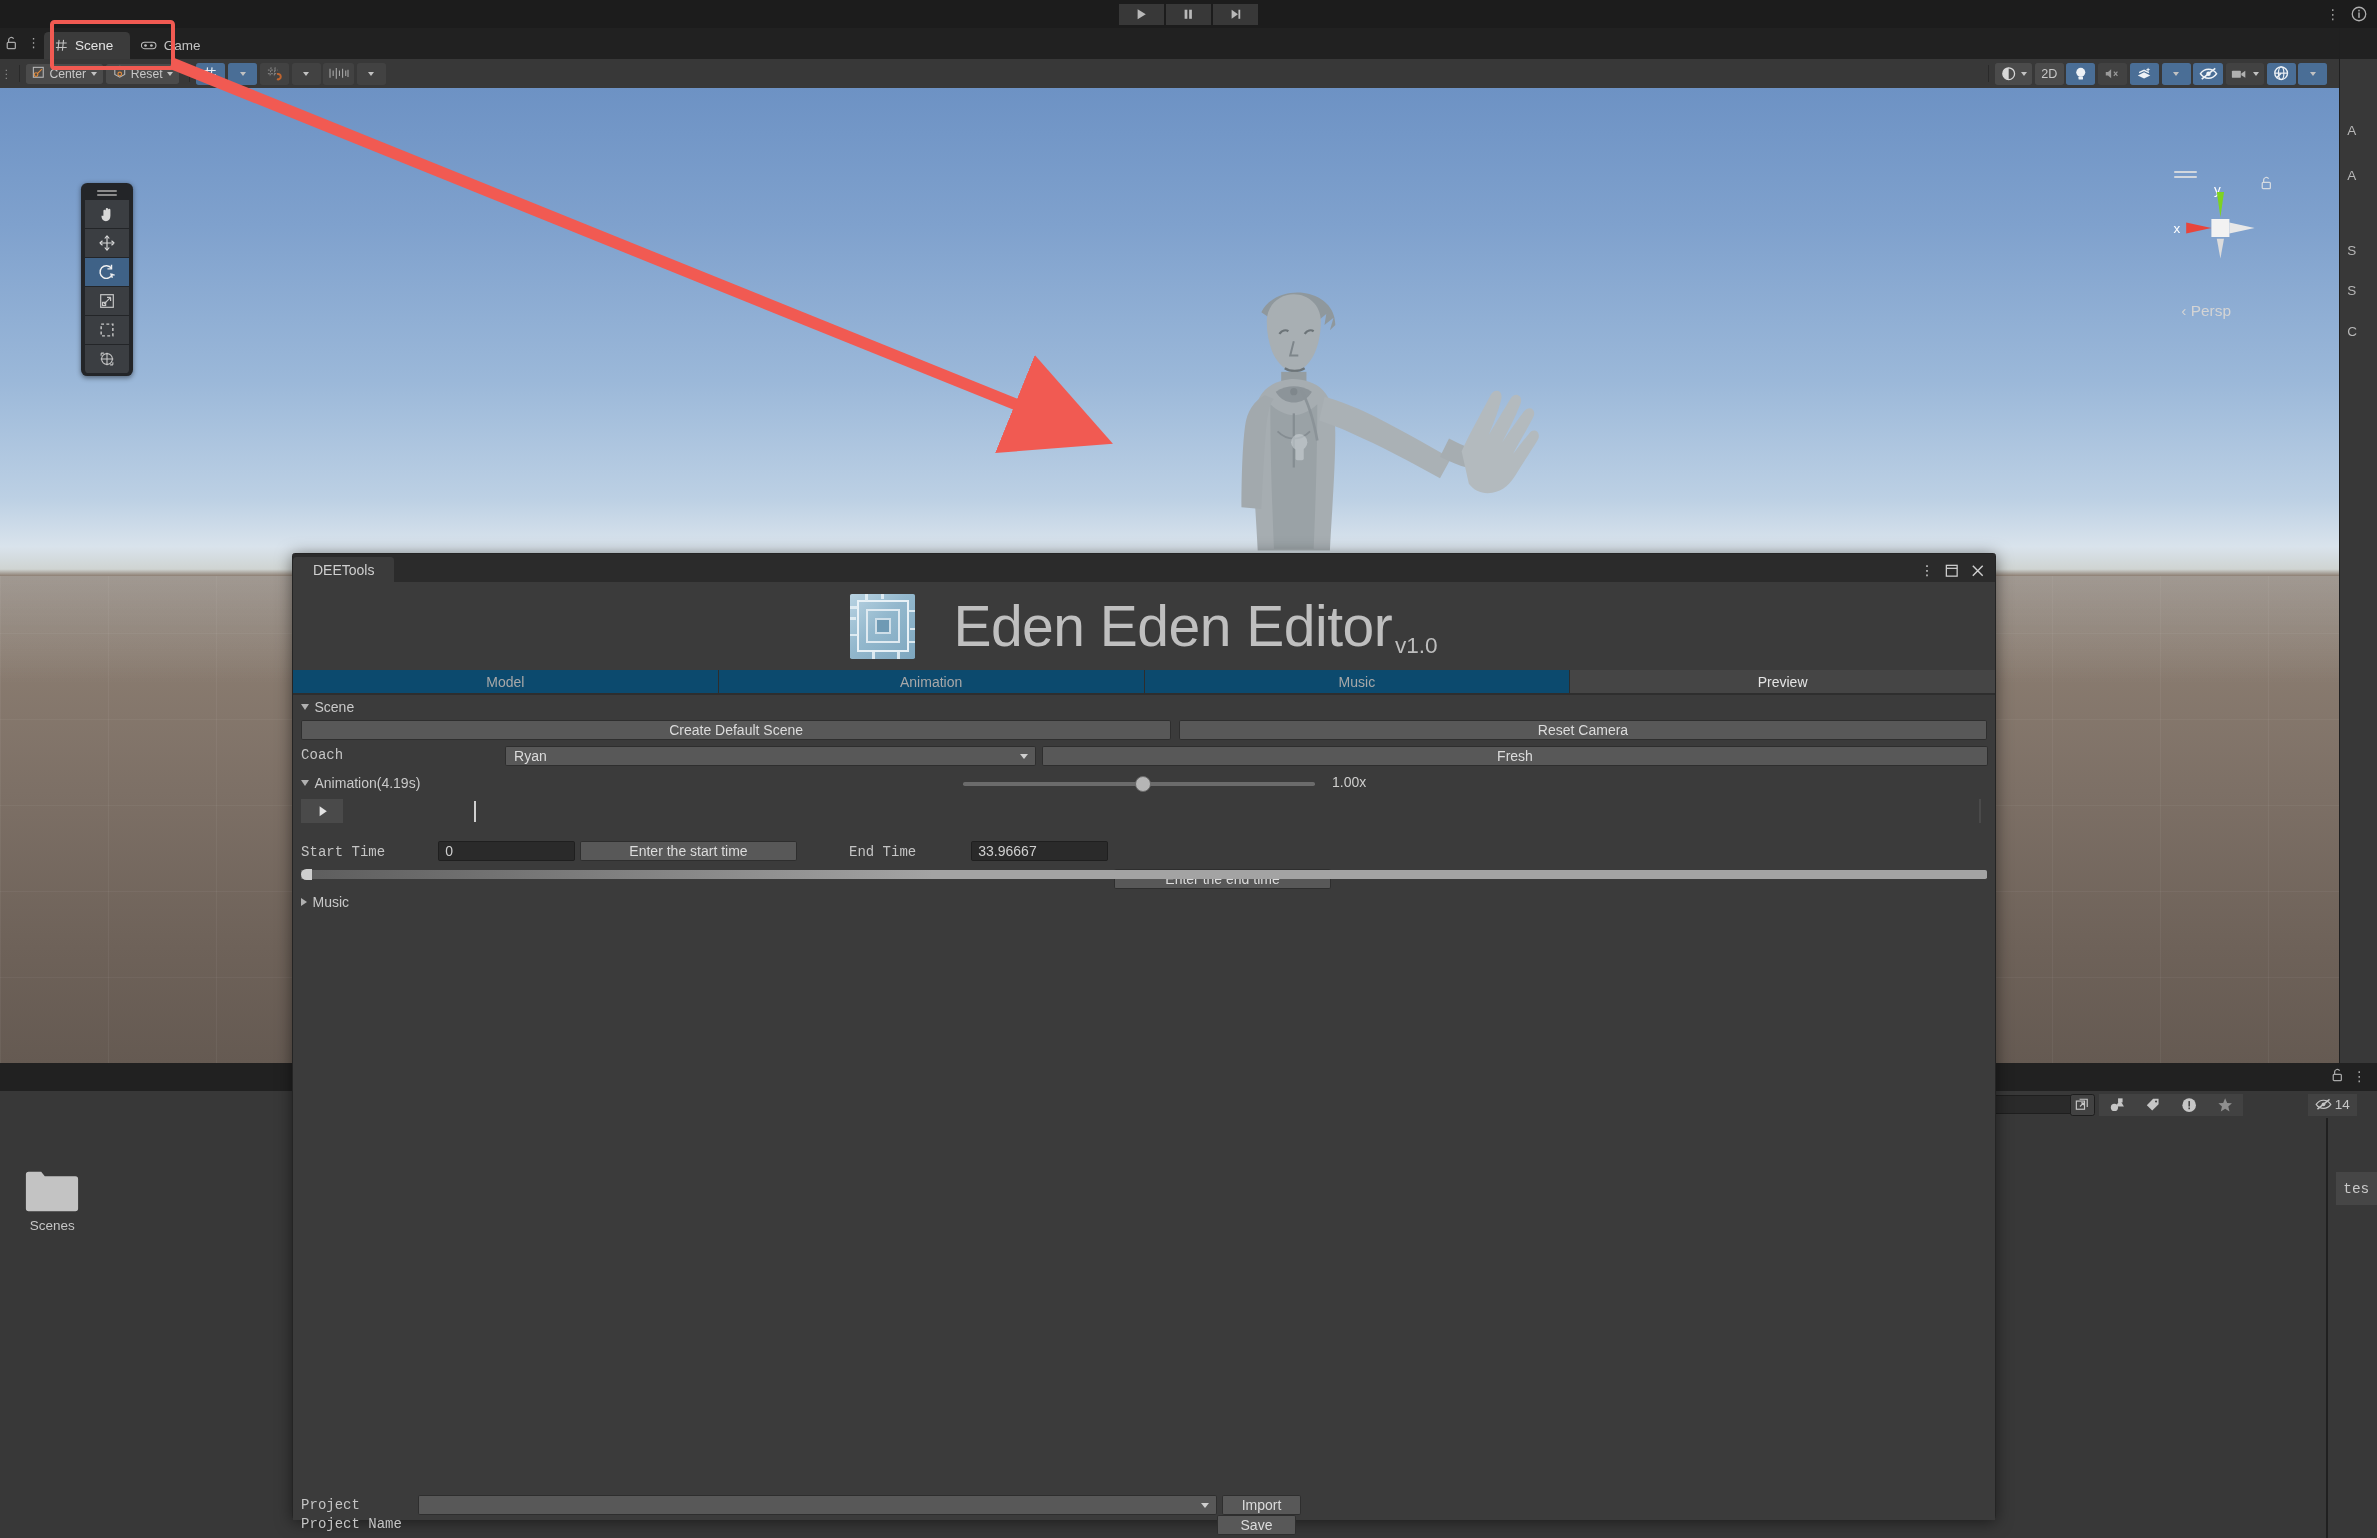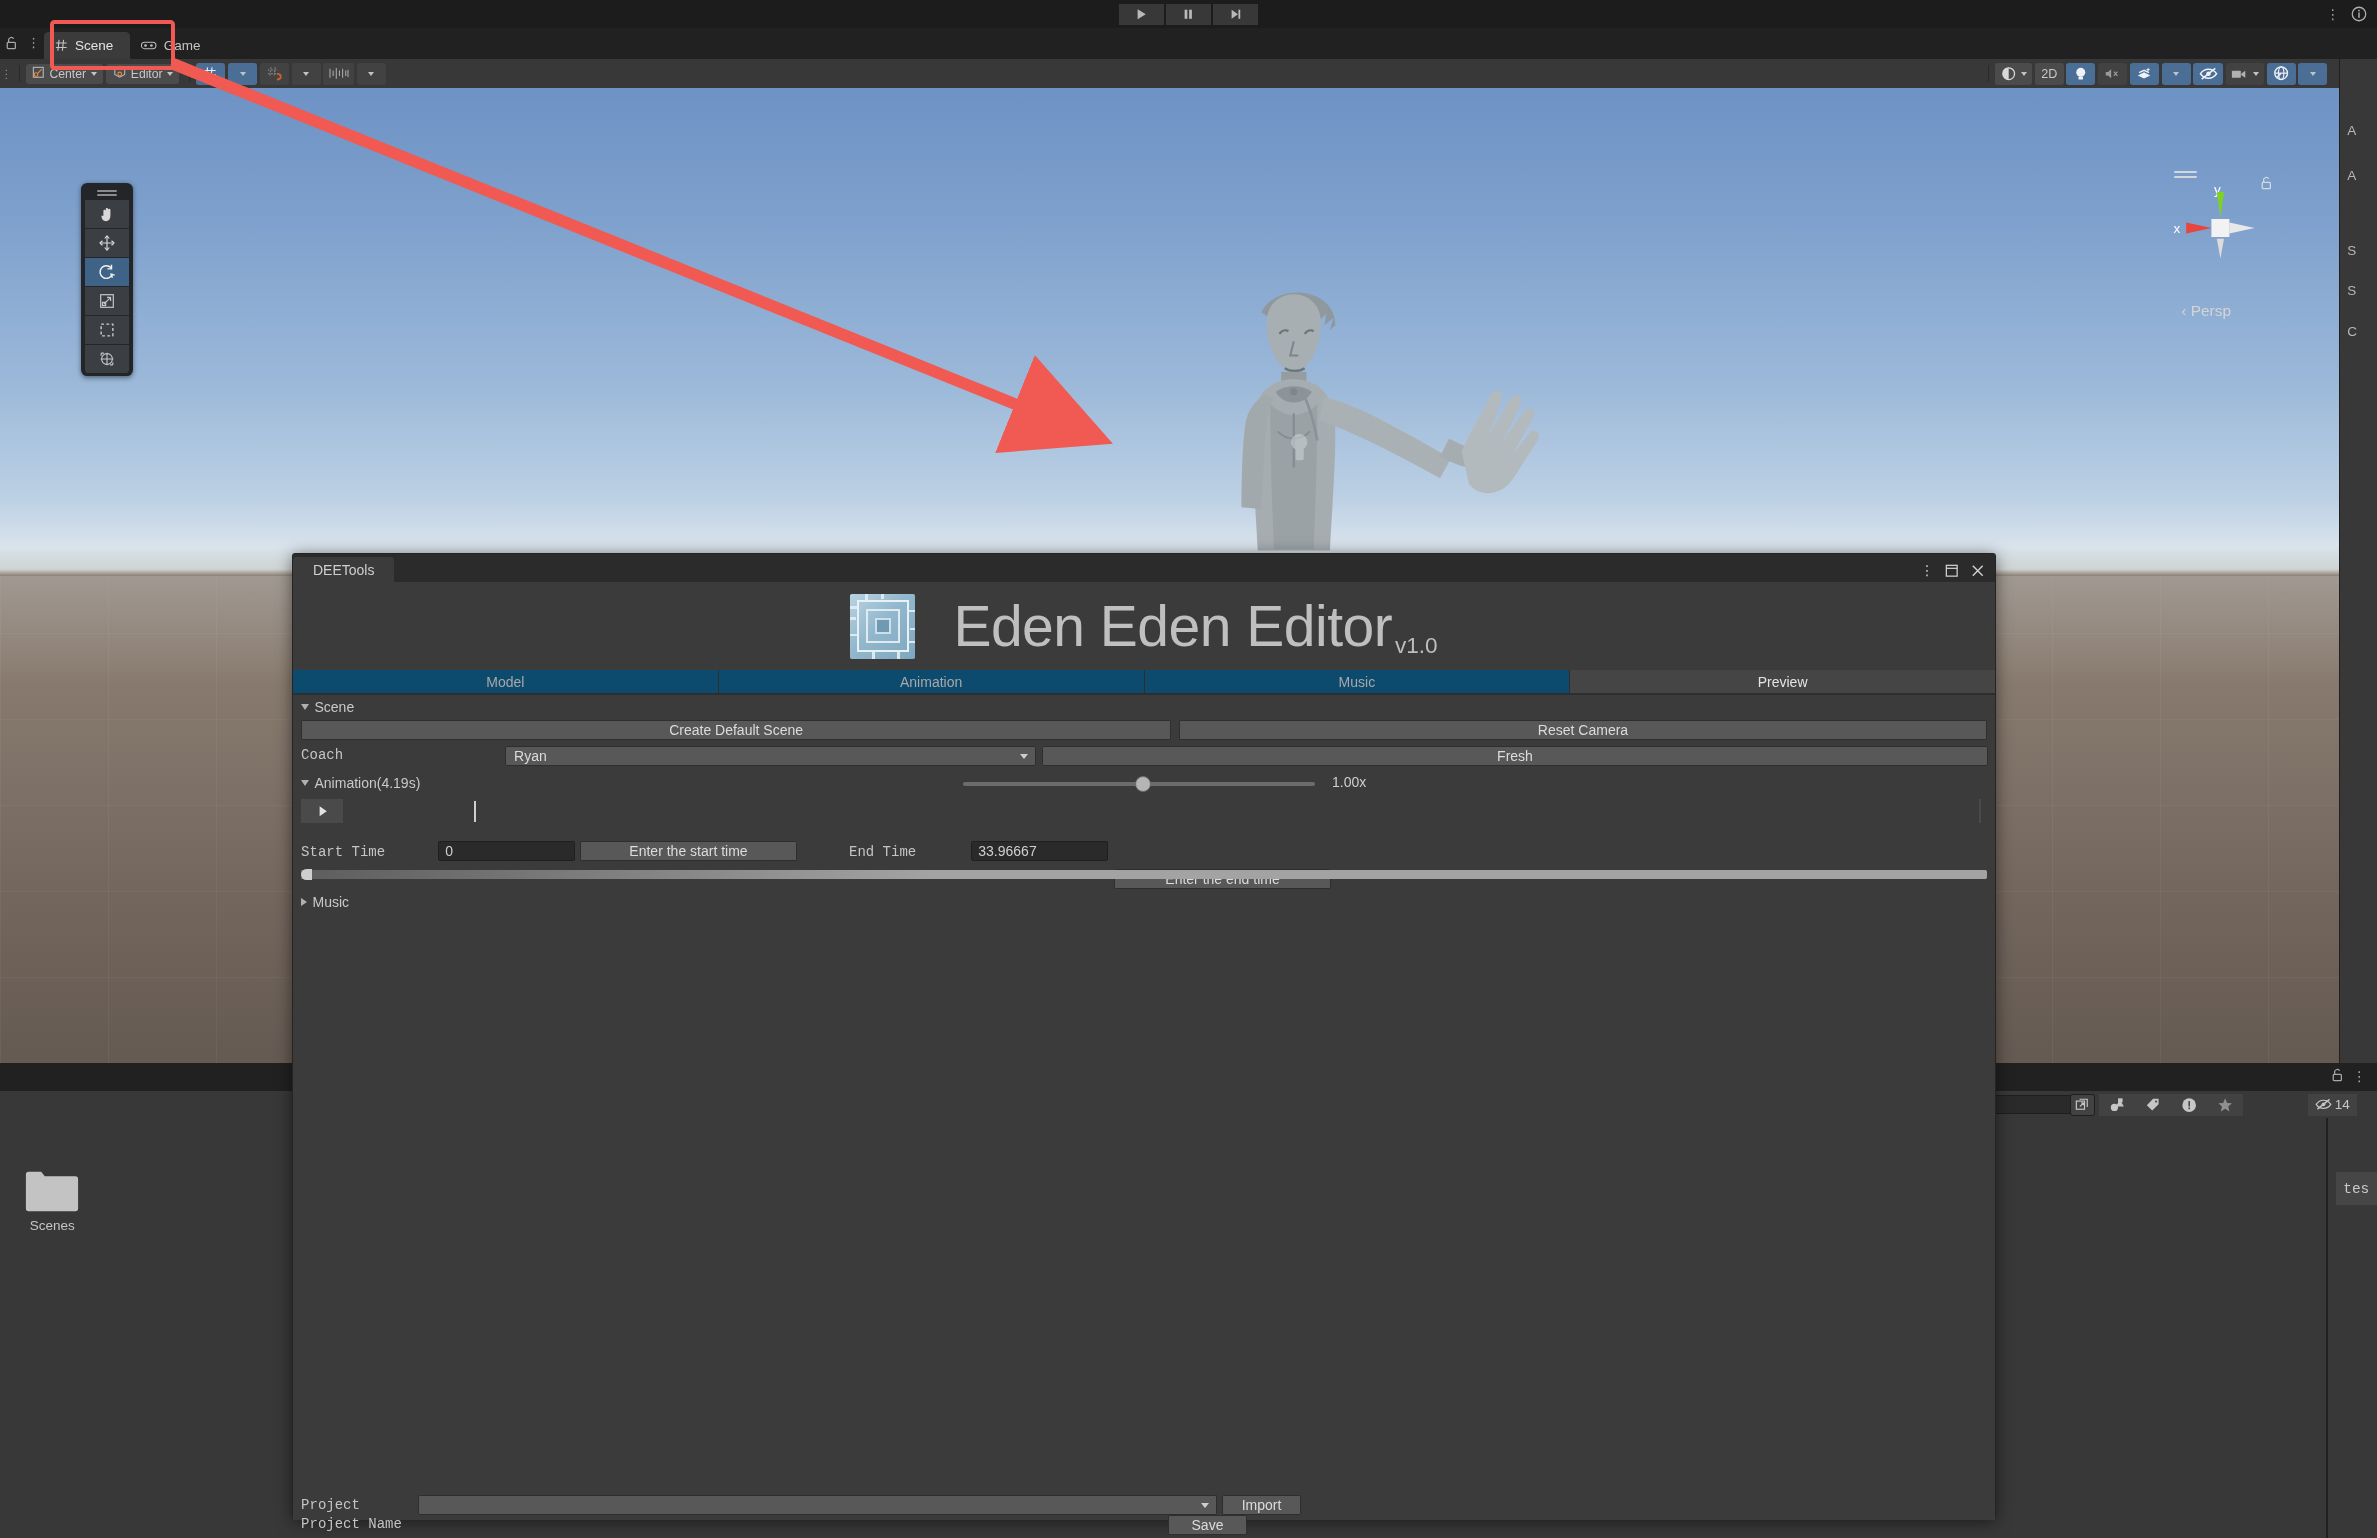--- a/index.html
+++ b/index.html
@@ -330,21 +330,21 @@
     background:#cecece; border-radius:5.4px 0 0 5.4px;
   }
 
   #foldout-music { position:absolute; left:0; top:197px; }
 
   #lbl-project { position:absolute; left:8.1px; top:201px; }
   #proj-popup  { position:absolute; left:125px; top:199px; width:799px; }
   #btn-import  { position:absolute; left:929px; top:199px; width:79px; }
   #lbl-projname{ position:absolute; left:8.1px; top:220px; }
   #fld-projname{ position:absolute; left:125px; top:219px; width:799px; }
-  #btn-save    { position:absolute; left:875px; top:219px; width:79px; }
+  #btn-save    { position:absolute; left:924px; top:219px; width:79px; }
 
   #helpbox {
     position:absolute; left:4.5px; top:242px; width:1004px; height:56px;
     background:#414141; border:0.9px solid #2d2d2d; border-radius:1.8px;
     display:flex; align-items:center; gap:11px; padding-left:11px;
   }
   #warn-lines { font-size:12.6px; color:#c6c6c6; line-height:1.52; }
 
   #dee-lower { position:absolute; left:0; top:601px; width:100%; height:224px; }
 
@@ -434,21 +434,21 @@
       <span>Center</span>
       <span class="caret"></span>
     </div>
     <div class="stb-btn">
       <span>
         <svg width="13.5" height="13.5" viewBox="0 0 15 15">
             <path d="M7.5 1.5 13 4.4v6.2L7.5 13.5 2 10.6V4.4z" fill="none" stroke="#b8b8b8" stroke-width="1.2"></path>
             <circle cx="7.5" cy="10" r="2" fill="none" stroke="#e08a3c" stroke-width="1.3"></circle>
           </svg>
       </span>
-      <span>Editor</span>
+      <span>Reset</span>
       <span class="caret"></span>
     </div>
     <div class="stb-sep"></div>
     <div class="stb-icon-btn accent">
       <svg width="15.4" height="15.4" viewBox="0 0 17 17">
           <path d="M5 1.5 3.5 15.5M10 1.5 8.5 15.5M1 5h13M1 10h13" stroke="#e8eef5" stroke-width="1.3" fill="none"></path>
           <text x="9" y="14.5" font-size="8" fill="#e8eef5" font-family="Liberation Sans">Y</text>
         </svg>
     </div>
     <div class="stb-icon-btn accent">

